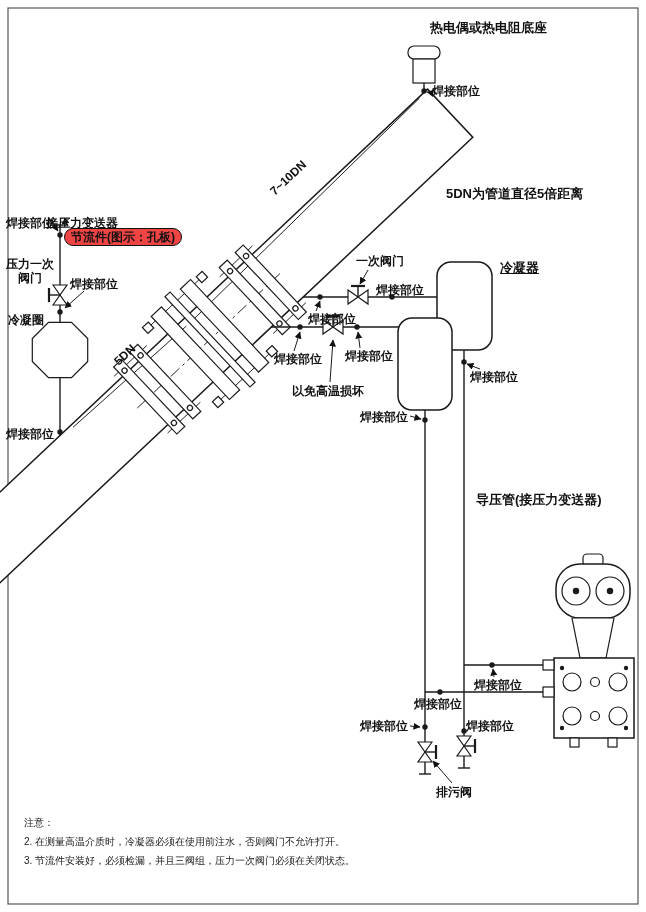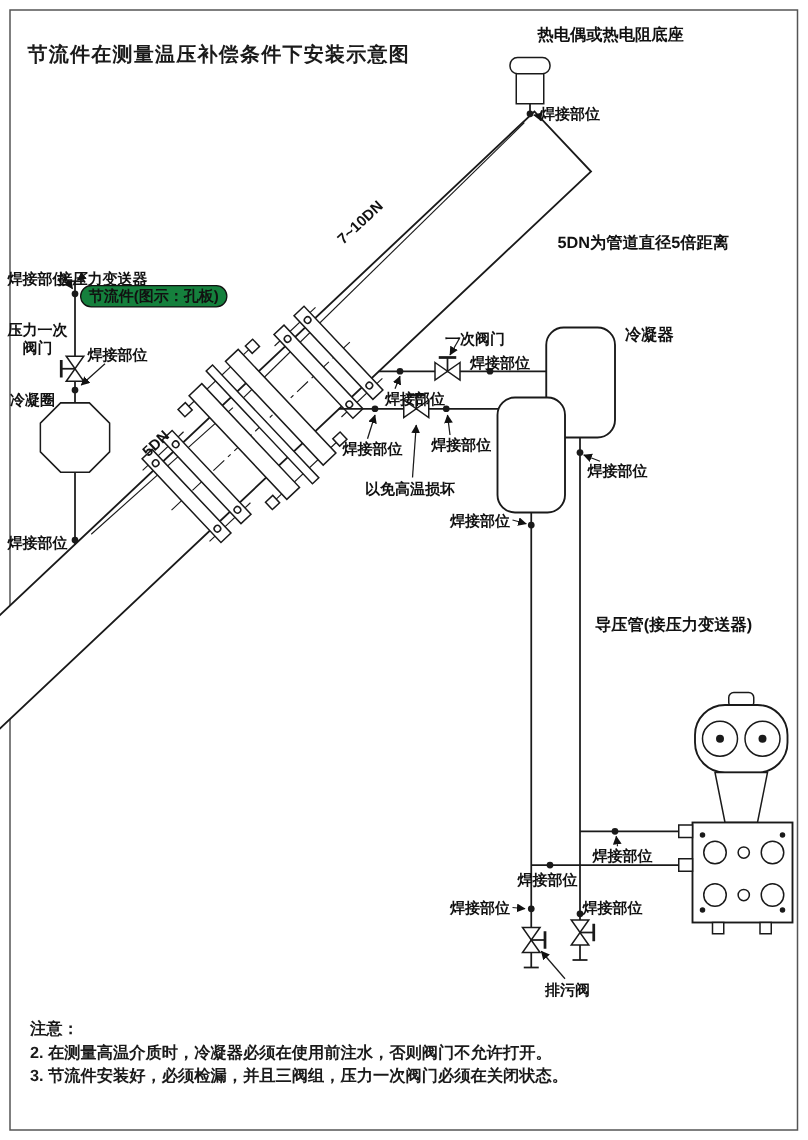--- a/index.html
+++ b/index.html
@@ -3,23 +3,23 @@
 <meta charset="utf-8">
 <style>
   *{margin:0;padding:0;box-sizing:border-box}
   html,body{width:646px;height:912px;background:#fff;overflow:hidden;
     font-family:"Liberation Sans",sans-serif;color:#1a1a1a}
   .stage{position:relative;width:646px;height:912px;background:#fff}
   svg{position:absolute;left:0;top:0}
   #label-layer{position:absolute;left:0;top:0;width:646px;height:912px;pointer-events:none}
   .dlabel{position:absolute;font-size:12px;font-weight:bold;line-height:1.18;
     white-space:pre-line;transform-origin:0 50%;color:#111}
-  .dlabel.box{border:1.2px solid #111;border-radius:9px;padding:1px 6px;background:#15803d}
+  .dlabel.box{border:1.2px solid #111;border-radius:9px;padding:1px 6px;background:#ef4444}
   .title{position:absolute;left:22px;top:34px;font-size:16px;font-weight:bold;letter-spacing:1px}
-  .notes{position:absolute;left:24px;top:814px;font-size:13px;font-weight:bold;line-height:18px}
+  .notes{position:absolute;left:24px;top:814px;font-size:10px;font-weight:normal;line-height:18px}
   .notes div{margin-bottom:1px}
   
   .frame{fill:none;stroke:#555;stroke-width:1.2}
   .pp{fill:#fff;stroke:#1a1a1a;stroke-width:1.5}
   .plate{fill:#fff;stroke:#1a1a1a;stroke-width:1.2}
   .ln{stroke:#1a1a1a;stroke-width:1.4;fill:none}
   .thin{stroke:#1a1a1a;stroke-width:0.9;fill:none}
   .cl{stroke:#1a1a1a;stroke-width:0.9;stroke-dasharray:12 4 3 4;fill:none}
   .ldr{stroke:#1a1a1a;stroke-width:1;fill:none;marker-end:url(#arw)}
   .wd{fill:#1a1a1a}
@@ -171,42 +171,41 @@
     <line class="ldr" x1="480" y1="369" x2="467" y2="364"></line>
     <line class="ldr" x1="410" y1="416" x2="421" y2="419"></line>
     <line class="ldr" x1="494" y1="677" x2="493" y2="669"></line>
     <line class="ldr" x1="410" y1="726" x2="420" y2="727"></line>
     <line class="ldr" x1="452" y1="783" x2="433" y2="761"></line>
     <line class="ldr" x1="432" y1="93" x2="427" y2="92"></line>
   </g>
 </svg>
 
 <div id="label-layer">
-  <div class="title">节流件在测量温压补偿条件下安装示意图</div>
   <div class="notes">
     <div>注意：</div>
     <div>2. 在测量高温介质时，冷凝器必须在使用前注水，否则阀门不允许打开。</div>
     <div>3. 节流件安装好，必须检漏，并且三阀组，压力一次阀门必须在关闭状态。</div>
   </div>
 <div class="dlabel" style="left: 430px; top: 20px; font-size: 13px; text-align: center;">热电偶或热电阻底座</div>
       <div class="dlabel" style="left: 432px; top: 84px;">焊接部位</div>
       <div class="dlabel" style="left: 272px; top: 186px; transform: rotate(-43deg);">7~10DN</div>
       <div class="dlabel" style="left: 446px; top: 186px; font-size: 13px;">5DN为管道直径5倍距离</div>
       <div class="dlabel" style="left: 6px; top: 216px;">焊接部位</div>
       <div class="dlabel" style="left: 46px; top: 216px;">接压力变送器</div>
       <div class="dlabel box" style="left: 64px; top: 228px;">节流件(图示：孔板)</div>
       <div class="dlabel" style="left: 6px; top: 257px; text-align: center;">压力一次
 阀门</div>
       <div class="dlabel" style="left: 70px; top: 277px;">焊接部位</div>
       <div class="dlabel" style="left: 8px; top: 313px;">冷凝圈</div>
       <div class="dlabel" style="left: 116px; top: 356px; transform: rotate(-43deg);">5DN</div>
       <div class="dlabel" style="left: 6px; top: 427px;">焊接部位</div>
-      <div class="dlabel" style="left: 356px; top: 264px; text-align: center;">一次阀门</div>
+      <div class="dlabel" style="left: 356px; top: 254px; text-align: center;">一次阀门</div>
       <div class="dlabel" style="left: 376px; top: 283px;">焊接部位</div>
-      <div class="dlabel" style="left: 500px; top: 260px; font-size: 13px;">冷凝器</div>
+      <div class="dlabel" style="left: 500px; top: 260px; font-size: 13px; text-decoration: underline;">冷凝器</div>
       <div class="dlabel" style="left: 308px; top: 312px;">焊接部位</div>
       <div class="dlabel" style="left: 345px; top: 349px;">焊接部位</div>
       <div class="dlabel" style="left: 274px; top: 352px;">焊接部位</div>
       <div class="dlabel" style="left: 292px; top: 384px;">以免高温损坏</div>
       <div class="dlabel" style="left: 470px; top: 370px;">焊接部位</div>
       <div class="dlabel" style="left: 360px; top: 410px;">焊接部位</div>
       <div class="dlabel" style="left: 476px; top: 492px; font-size: 13px;">导压管(接压力变送器)</div>
       <div class="dlabel" style="left: 474px; top: 678px;">焊接部位</div>
       <div class="dlabel" style="left: 414px; top: 697px;">焊接部位</div>
       <div class="dlabel" style="left: 360px; top: 719px;">焊接部位</div>

